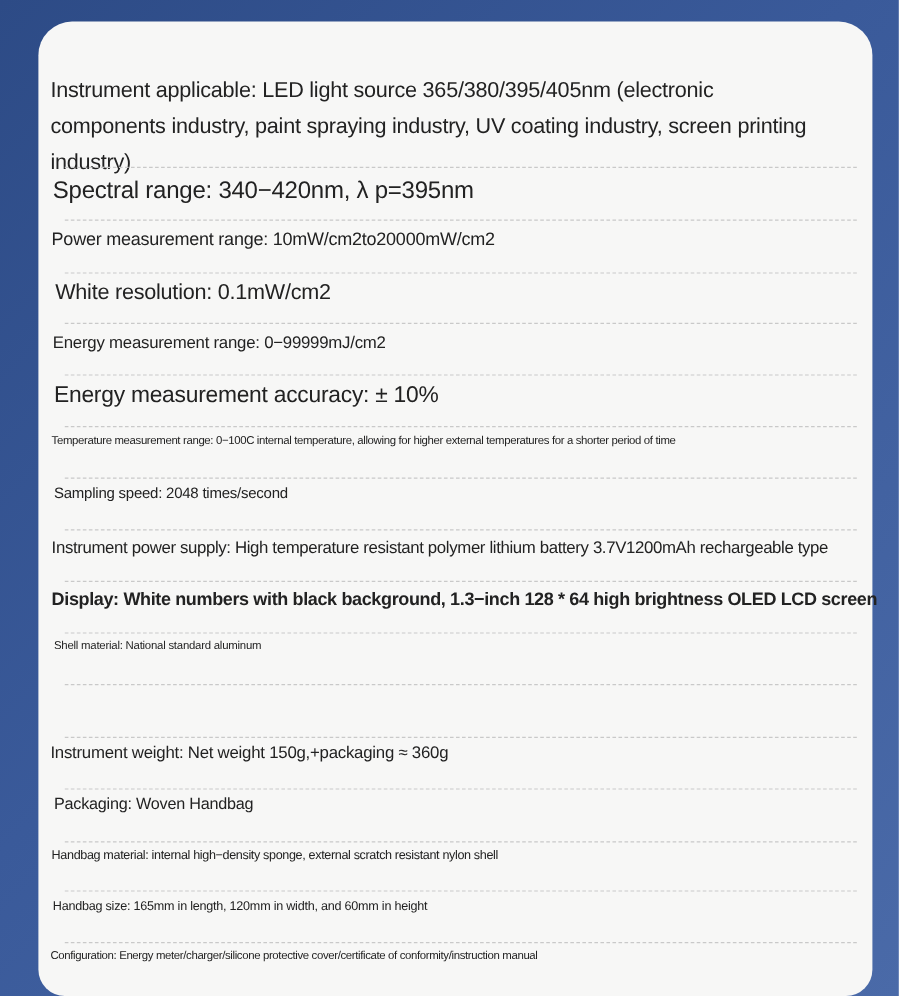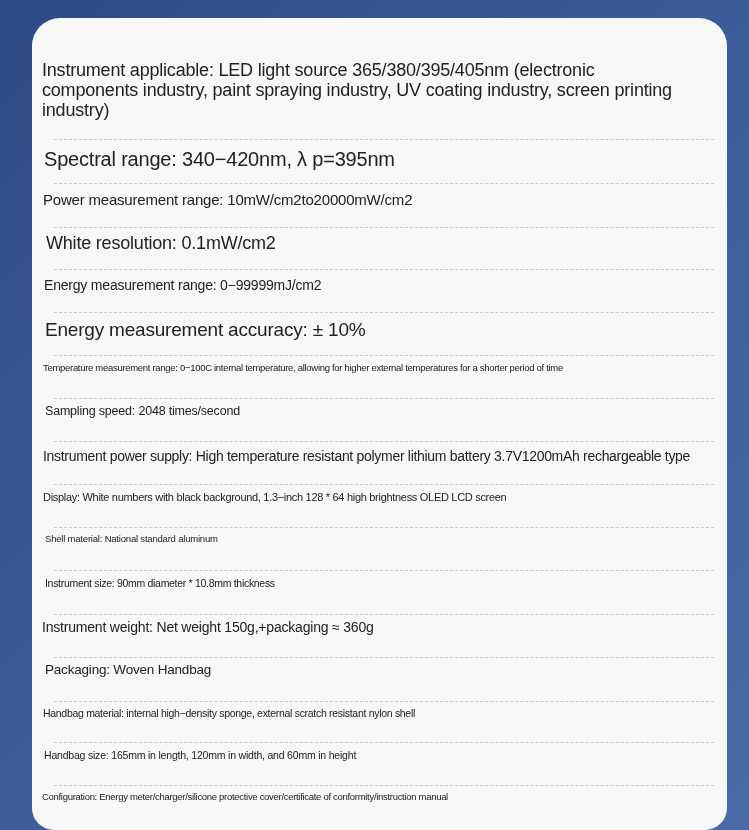--- a/index.html
+++ b/index.html
@@ -34,21 +34,21 @@
       width: 660px;
       height: 0;
       border-top: 1px dashed #c9c9c9;
     }
   </style>
 </head>
 <body>
 
 <div class="card">
 
-  <div class="spec wrap" style="left:10px; top:42px; width:640px; font-size:18px; line-height:20px;">Instrument applicable: LED light source 365/380/395/405nm (electronic components industry, paint spraying industry, UV coating industry, screen printing industry)</div>
+  <div class="spec wrap" style="left:10px; top:42px; width:640px; font-size:18px; line-height:30px;">Instrument applicable: LED light source 365/380/395/405nm (electronic components industry, paint spraying industry, UV coating industry, screen printing industry)</div>
   <div class="divider" style="top:121px;"></div>
 
   <div class="spec" style="left:12px; top:130px; font-size:20px;">Spectral range: 340−420nm, λ p=395nm</div>
   <div class="divider" style="top:165px;"></div>
 
   <div class="spec" style="left:11px; top:173px; font-size:15px;">Power measurement range: 10mW/cm2to20000mW/cm2</div>
   <div class="divider" style="top:209px;"></div>
 
   <div class="spec" style="left:14px; top:215px; font-size:18px;">White resolution: 0.1mW/cm2</div>
   <div class="divider" style="top:251px;"></div>
@@ -62,27 +62,26 @@
   <div class="spec" style="left:11px; top:344px; font-size:9.5px; letter-spacing:-0.3px;text-align:center;">Temperature measurement range: 0−100C internal temperature, allowing for higher external temperatures for a shorter period of time</div>
 
   <div class="divider" style="top:380px;"></div>
 
   <div class="spec" style="left:13px; top:386px; font-size:12.5px;text-align:center;">Sampling speed: 2048 times/second</div>
   <div class="divider" style="top:423px;"></div>
 
   <div class="spec" style="left:11px; top:430px; font-size:14px; letter-spacing:-0.3px;text-align:center;">Instrument power supply: High temperature resistant polymer lithium battery 3.7V1200mAh rechargeable type</div>
   <div class="divider" style="top:466px;"></div>
 
-  <div class="spec" style="left:11px; top:473px; font-size:11px; letter-spacing:-0.3px;">Display: White numbers with black background, 1.3−inch 128 * 64 high brightness OLED LCD screen</div>
+  <div class="spec" style="left:11px; top:473px; font-size:15px; letter-spacing:-0.3px;font-weight:bold;">Display: White numbers with black background, 1.3−inch 128 * 64 high brightness OLED LCD screen</div>
   <div class="divider" style="top:509px;"></div>
 
   <div class="spec wrap" style="left:13px; top:515px; width:175px; font-size:9.5px; line-height:12px;">Shell material: National standard aluminum</div>
   <div class="divider" style="top:552px;"></div>
 
-  <div class="spec" style="left:13px; top:559px; font-size:10.5px; letter-spacing:-0.3px;">Instrument size: 90mm diameter * 10.8mm thickness</div>
   <div class="divider" style="top:596px;"></div>
 
   <div class="spec" style="left:10px; top:601px; font-size:14px;">Instrument weight: Net weight 150g,+packaging ≈ 360g</div>
   <div class="divider" style="top:639px;"></div>
 
   <div class="spec" style="left:13px; top:644px; font-size:13.5px;">Packaging: Woven Handbag</div>
   <div class="divider" style="top:683px;"></div>
 
   <div class="spec" style="left:11px; top:689px; font-size:10.5px; letter-spacing:-0.3px;">Handbag material: internal high−density sponge, external scratch resistant nylon shell</div>
   <div class="divider" style="top:724px;"></div>

